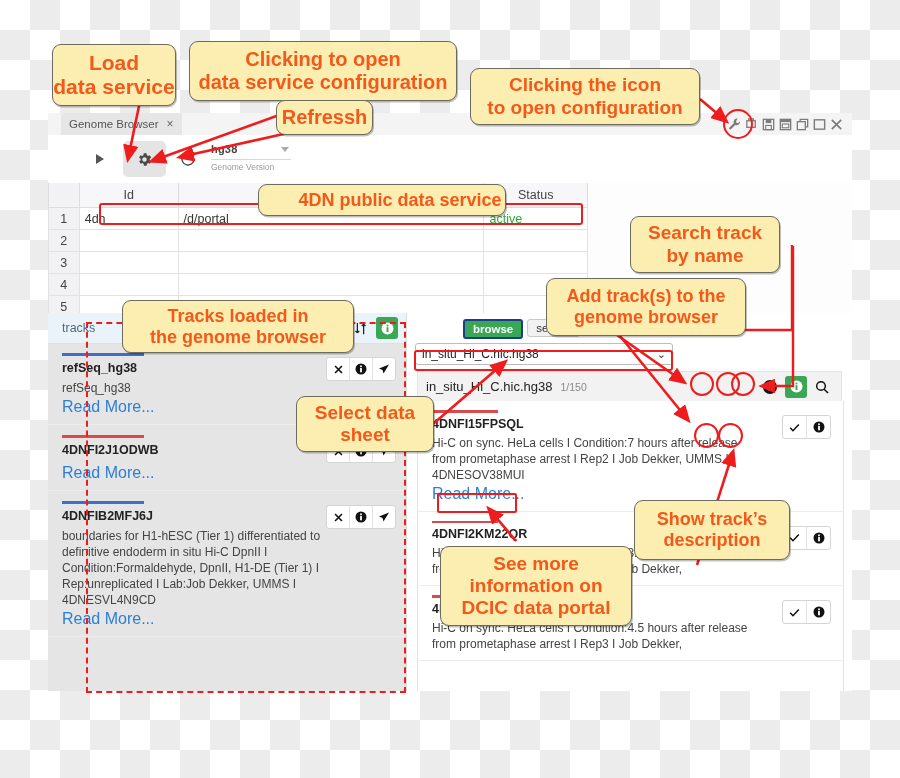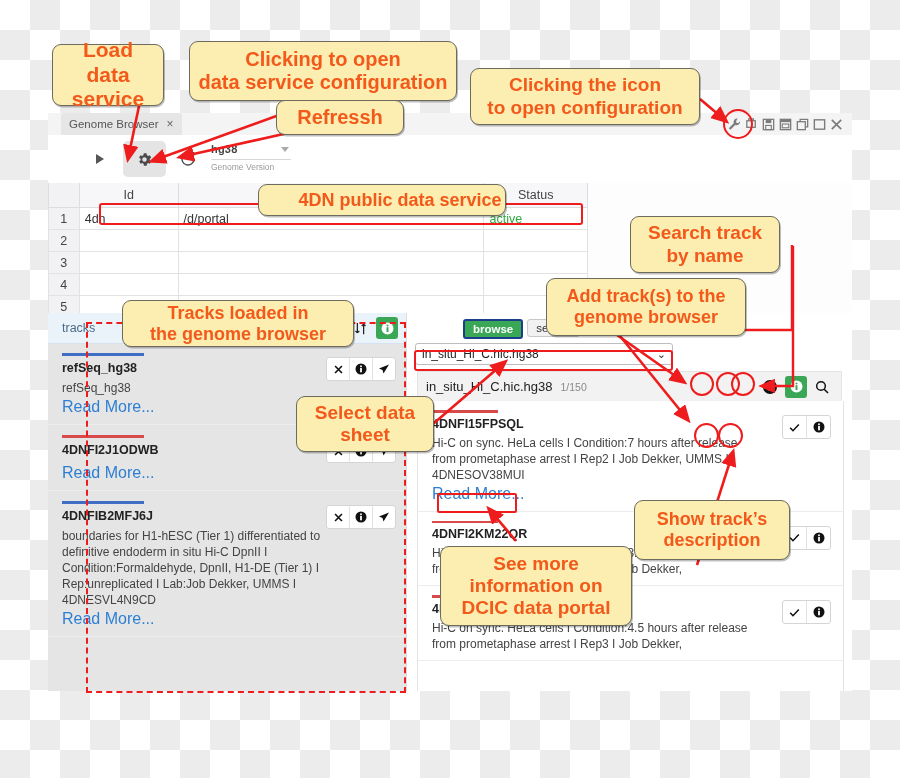--- a/index.html
+++ b/index.html
@@ -561,31 +561,31 @@
 
   <path d="M620,336 L688,420" stroke="#ee1c1c" stroke-width="2.6" fill="none" marker-end="url(#ah)"></path>
 
   <path d="M433,424 L505,362" stroke="#ee1c1c" stroke-width="2.6" fill="none" marker-end="url(#ah)"></path>
 
   <path d="M697,565 L733,452" stroke="#ee1c1c" stroke-width="2.6" fill="none" marker-end="url(#ah)"></path>
 
   <path d="M516,541 L489,509" stroke="#ee1c1c" stroke-width="2.6" fill="none" marker-end="url(#ah)"></path>
 </svg>
 
-<div class="callout" style="left:52px;top:44px;width:112px;height:62px;font-size:21px;">
+<div class="callout" style="left:52px;top:44px;width:124px;height:62px;font-size:21px;">
   <span style="white-space:pre-line">Load
 data service</span>
 </div>
 
 <div class="callout" style="left:189px;top:41px;width:268px;height:60px;font-size:20px;">
   <span style="white-space:pre-line">Clicking to open
 data service configuration</span>
 </div>
 
-<div class="callout" style="left:276px;top:100px;width:128px;height:35px;font-size:20px;">
+<div class="callout" style="left:276px;top:100px;width:97px;height:35px;font-size:20px;">
   <span style="white-space:pre-line">Refressh</span>
 </div>
 
 <div class="callout" style="left:470px;top:68px;width:230px;height:57px;font-size:19px;">
   <span style="white-space:pre-line">Clicking the icon
 to open configuration</span>
 </div>
 
 <div class="callout" style="left:258px;top:184px;width:248px;height:32px;font-size:18px;padding-left:36px;">
   <span style="white-space:pre-line">4DN public data service</span>
@@ -594,21 +594,21 @@
 <div class="callout" style="left:630px;top:216px;width:150px;height:57px;font-size:19px;">
   <span style="white-space:pre-line">Search track
 by name</span>
 </div>
 
 <div class="callout" style="left:546px;top:278px;width:200px;height:58px;font-size:18px;">
   <span style="white-space:pre-line">Add track(s) to the
 genome browser</span>
 </div>
 
-<div class="callout" style="left:122px;top:300px;width:232px;height:47px;font-size:18px;">
+<div class="callout" style="left:122px;top:300px;width:232px;height:53px;font-size:18px;">
   <span style="white-space:pre-line">Tracks loaded in
 the genome browser</span>
 </div>
 
 <div class="callout" style="left:296px;top:396px;width:138px;height:56px;font-size:19px;">
   <span style="white-space:pre-line">Select data
 sheet</span>
 </div>
 
 <div class="callout" style="left:634px;top:500px;width:156px;height:60px;font-size:18px;">

